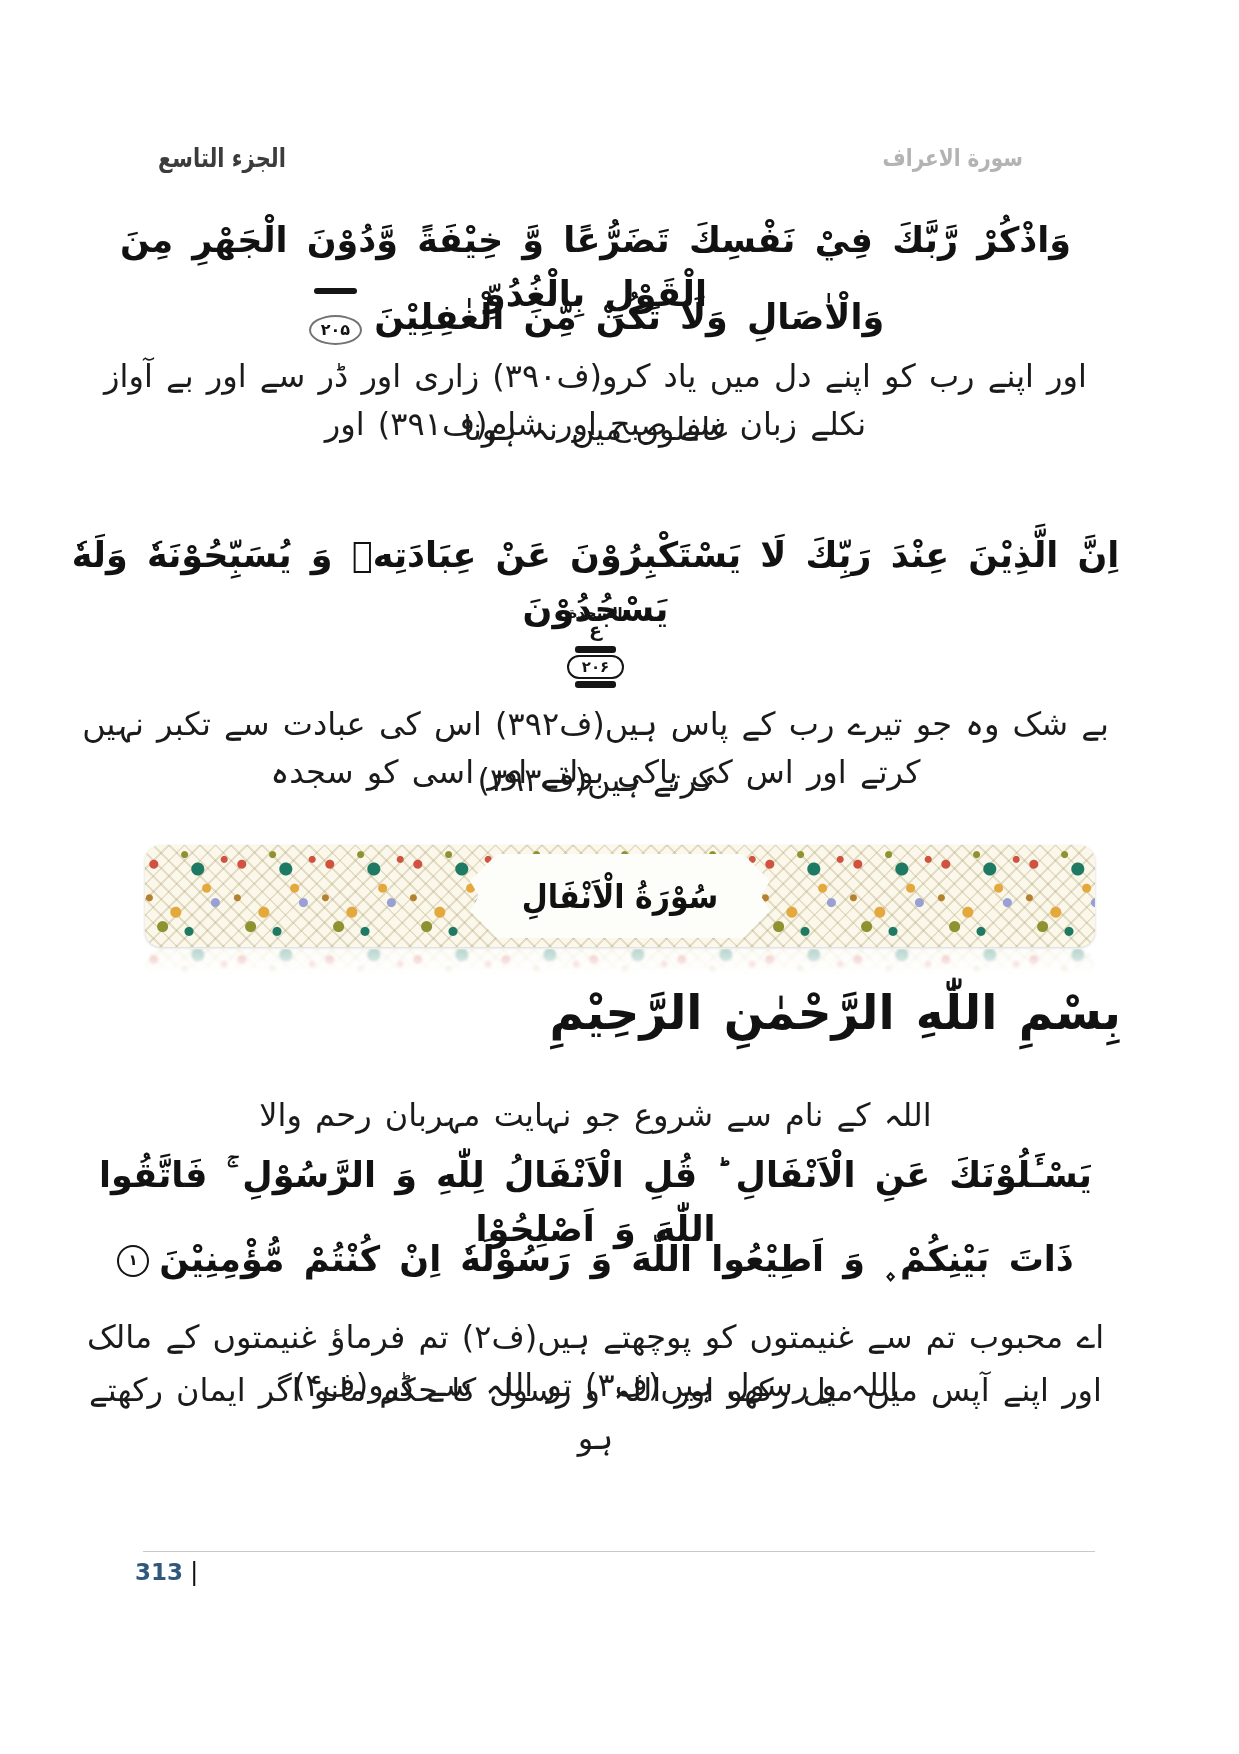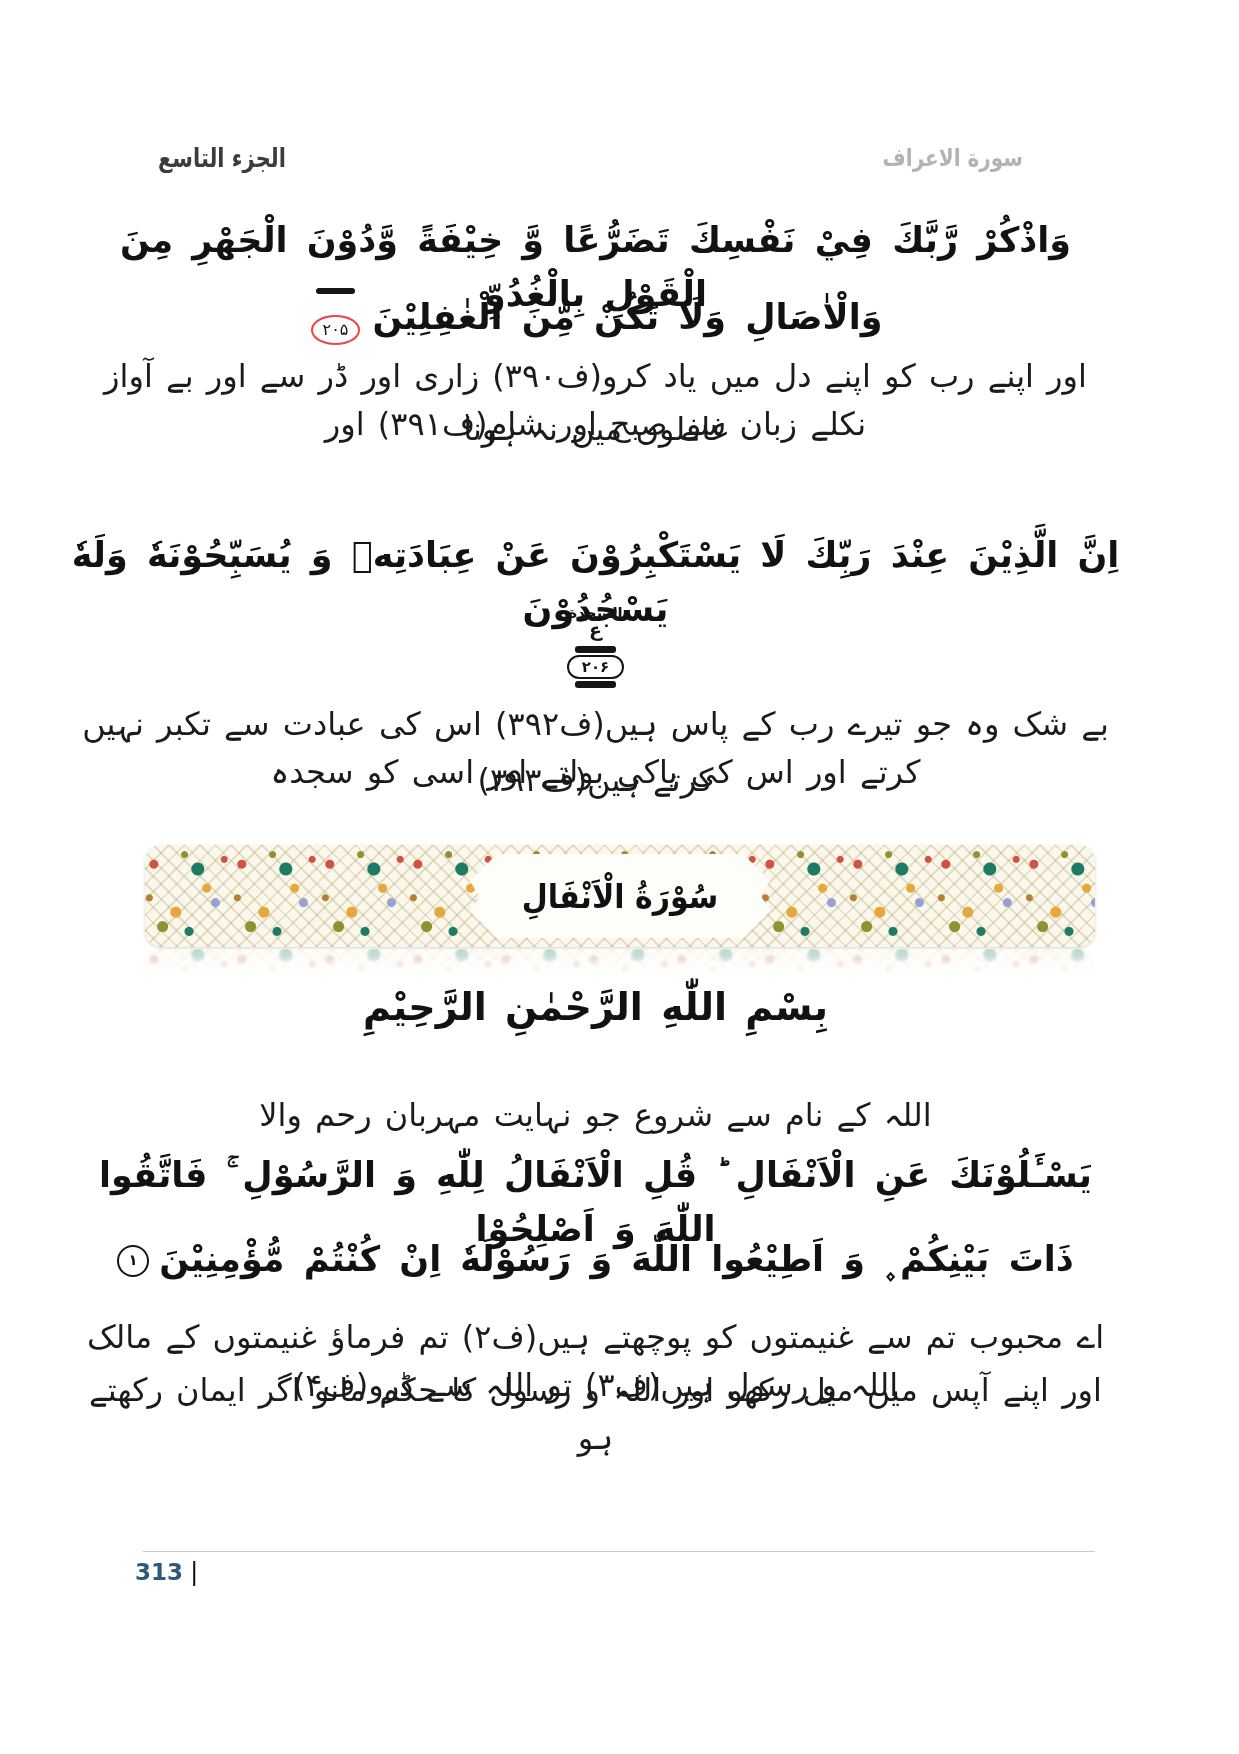--- a/index.html
+++ b/index.html
@@ -43,22 +43,22 @@
     position:absolute;left:70px;right:70px;
     text-align:center;direction:rtl;
     font-family:"DejaVu Sans",sans-serif;
     color:#1b1b1b;font-size:32px;
     word-spacing:3px;line-height:1.5;
   }
   
   .vmark{display:inline-block;vertical-align:middle;margin:0 12px 0 2px;}
   .vmark .vbar{display:block;height:6px;background:#151515;border-radius:3px;margin:0 5px 2px 5px;}
   .vmark .vnum{
-    display:inline-block;border:2px solid #ef4444;border-radius:50%;
-    font-size:16px;font-weight:normal;padding:1px 10px;line-height:1.5;direction:rtl;
+    display:inline-block;border:2px solid #737373;border-radius:50%;
+    font-size:16px;font-weight:bold;padding:1px 10px;line-height:1.5;direction:rtl;
   }
   
   .sajdah-block{
     position:absolute;left:70px;right:70px;top:606px;
     text-align:center;direction:rtl;color:#151515;
     font-family:"DejaVu Sans",sans-serif;
   }
   .sajdah-label{font-size:15px;font-weight:bold;line-height:1.05;}
   .sajdah-ain{font-size:19px;font-weight:bold;line-height:1.0;margin-top:-2px;}
   .vmark206{display:inline-block;margin-top:5px;}
@@ -114,23 +114,23 @@
     position:absolute;left:145px;top:949px;width:950px;height:30px;
     border-radius:16px;
     transform:scaleY(-1);
     opacity:0.38;filter:blur(1.2px);
     -webkit-mask-image:linear-gradient(to top, rgba(0,0,0,0.85), transparent 90%);
     mask-image:linear-gradient(to top, rgba(0,0,0,0.85), transparent 90%);
   }
   
   .bismillah{
     position:absolute;left:70px;right:70px;top:985px;
-    text-align:center;direction:rtl;
-    font-family:"DejaVu Sans",sans-serif;
-    font-weight:bold;color:#121212;font-size:38px;word-spacing:5px;
+    direction:rtl;
+    font-family:"DejaVu Sans",sans-serif;
+    font-weight:bold;color:#121212;font-size:47px;word-spacing:5px;
   }
   
   .footer-rule{
     position:absolute;left:143px;top:1551px;width:952px;height:1px;
     background:#c9c9c9;
   }
   .footer{
     position:absolute;left:135px;top:1557px;
     font-family:"DejaVu Sans",sans-serif;
   }

